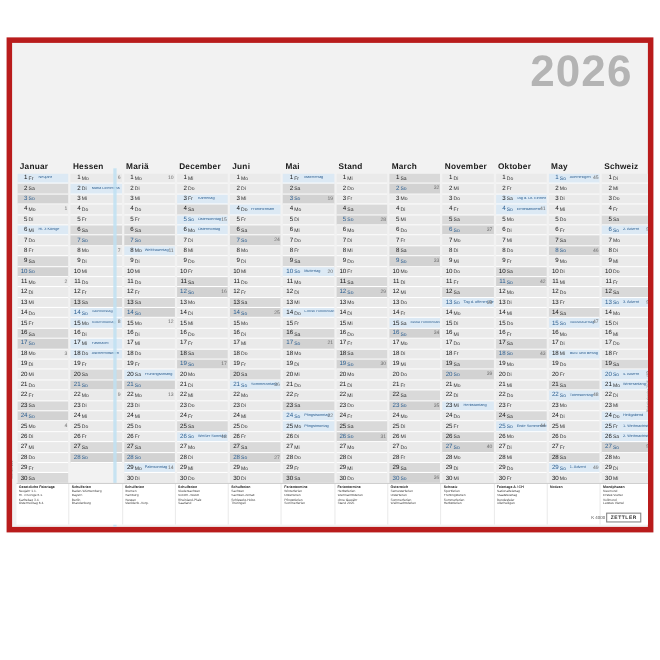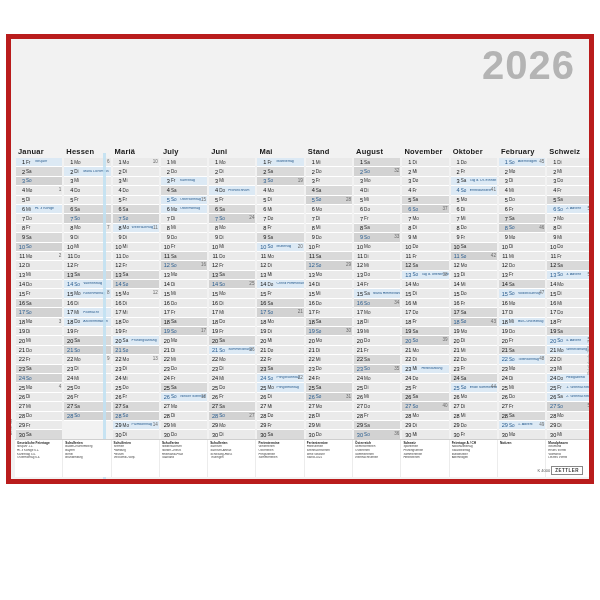--- a/index.html
+++ b/index.html
@@ -627,21 +627,21 @@
           <span class="dwd">Di</span>
           <span class="dlab"></span>
         </div>
         <div class="day">
           <span class="dnum">31</span>
           <span class="dwd">Mi</span>
           <span class="dlab"></span>
         </div>
       </div>
       <div class="month">
-        <div class="mname">July</div>
+        <div class="mname">December</div>
         <div class="day">
           <span class="dnum">1</span>
           <span class="dwd">Mi</span>
           <span class="dlab"></span>
         </div>
         <div class="day">
           <span class="dnum">2</span>
           <span class="dwd">Do</span>
           <span class="dlab"></span>
         </div>
@@ -1266,21 +1266,21 @@
           <span class="dwd">Do</span>
           <span class="dlab"></span>
         </div>
         <div class="day">
           <span class="dnum">31</span>
           <span class="dwd">Fr</span>
           <span class="dlab"></span>
         </div>
       </div>
       <div class="month">
-        <div class="mname">August</div>
+        <div class="mname">March</div>
         <div class="day weekend">
           <span class="dnum">1</span>
           <span class="dwd">Sa</span>
           <span class="dlab"></span>
         </div>
         <div class="day sun">
           <span class="dnum">2</span>
           <span class="dwd">So</span>
           <span class="dlab"></span>
           <span class="wk">32</span>
@@ -1748,21 +1748,21 @@
           <span class="dwd">Fr</span>
           <span class="dlab"></span>
         </div>
         <div class="day weekend hol">
           <span class="dnum">31</span>
           <span class="dwd">Sa</span>
           <span class="dlab">Reformationstag</span>
         </div>
       </div>
       <div class="month">
-        <div class="mname">February</div>
+        <div class="mname">May</div>
         <div class="day sun hol">
           <span class="dnum">1</span>
           <span class="dwd">So</span>
           <span class="dlab">Allerheiligen</span>
           <span class="wk">45</span>
         </div>
         <div class="day">
           <span class="dnum">2</span>
           <span class="dwd">Mo</span>
           <span class="dlab"></span>

